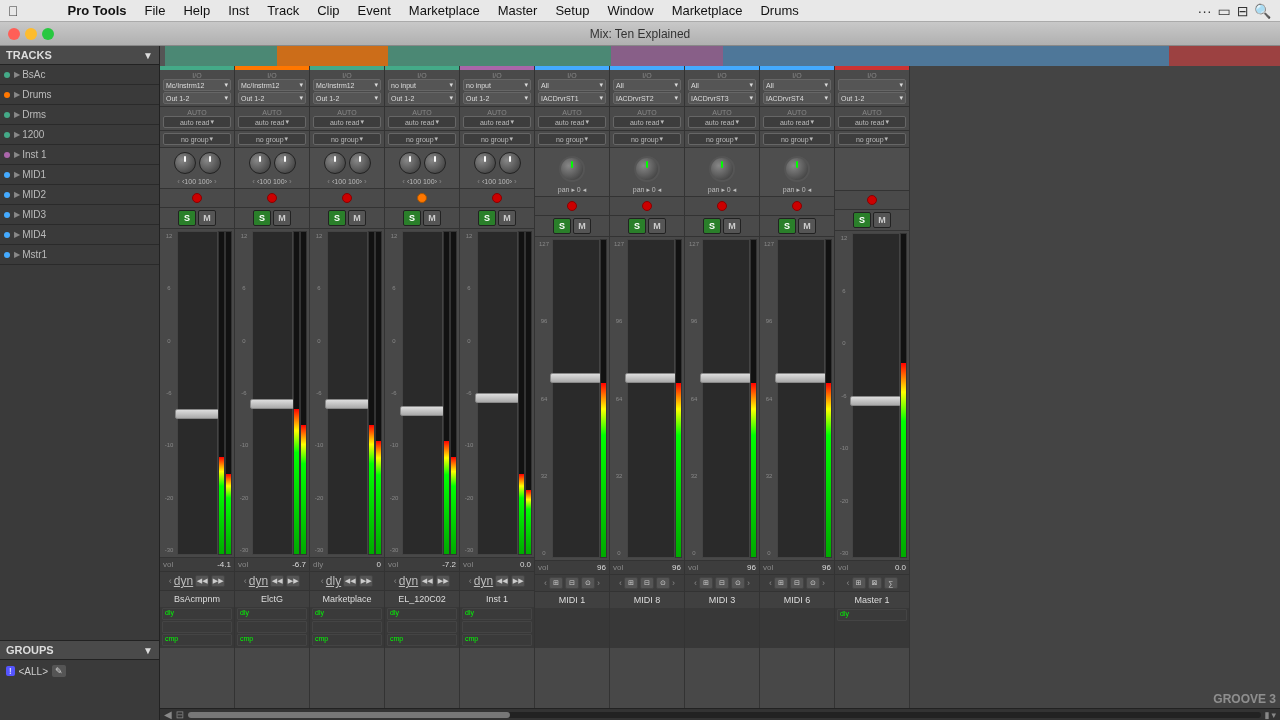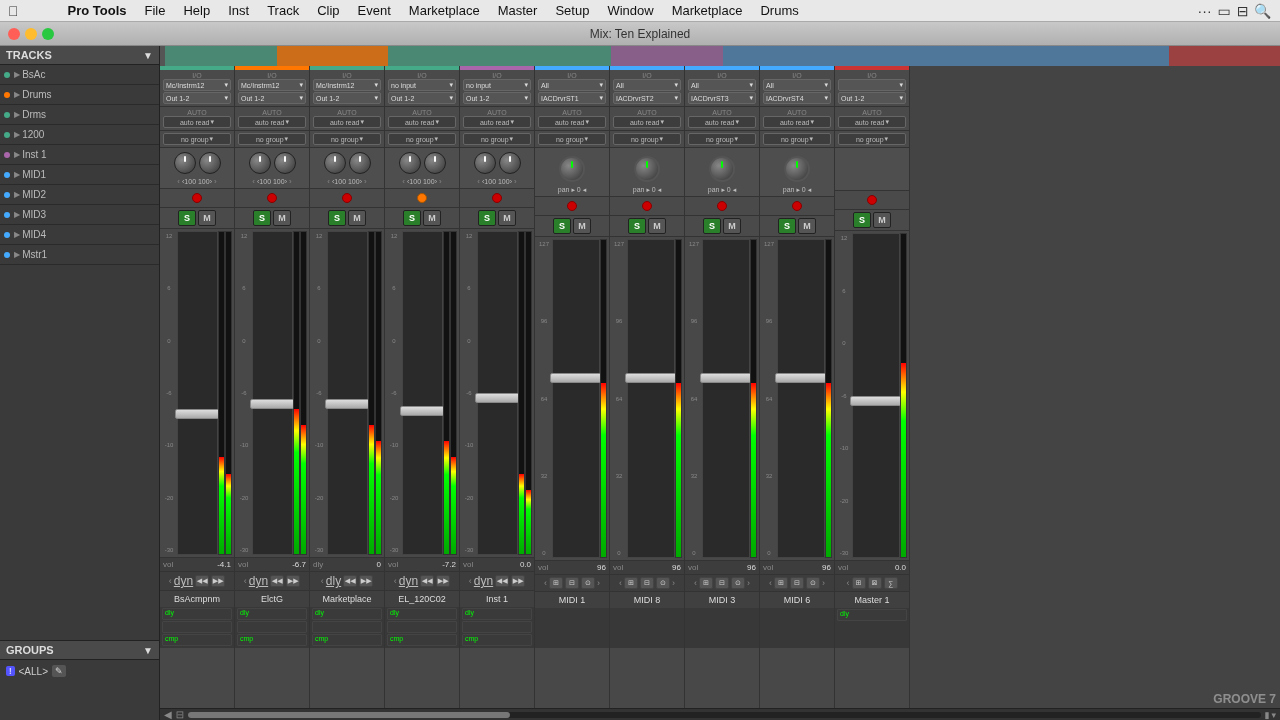--- a/index.html
+++ b/index.html
@@ -1382,13 +1382,13 @@
       <span style="font-size:10px;color:#888;margin-right:4px;">⊟</span>
       <div class="scroll-track">
         <div class="scroll-thumb"></div>
       </div>
       <span style="font-size:9px;color:#888;margin-left:4px;">▮</span>
       <span style="font-size:9px;color:#888;margin-left:2px;">▾</span>
     </div>
   </div>
 </div>
 
-<div class="groove3">GROOVE 7</div>
+<div class="groove3">GROOVE 3</div>
 
 </body></html>

